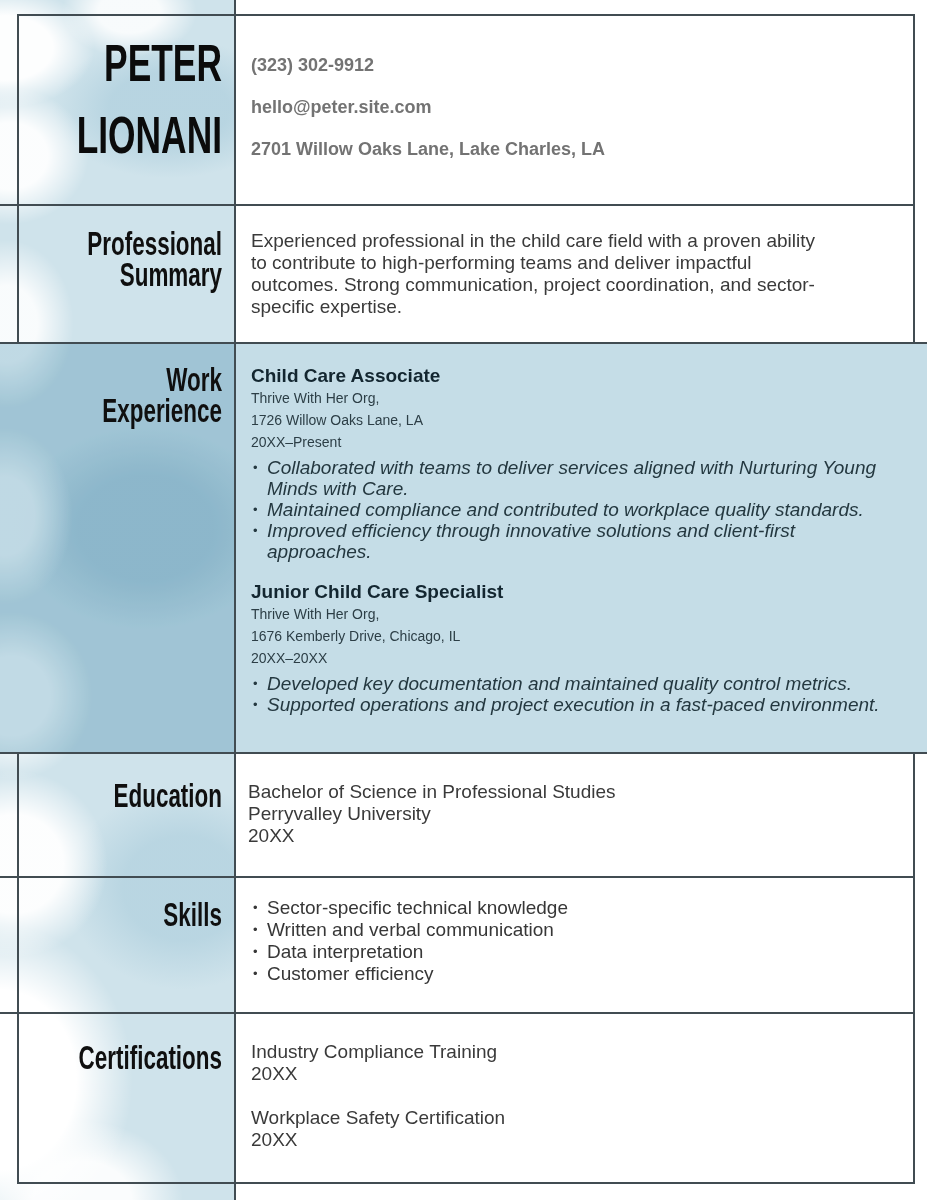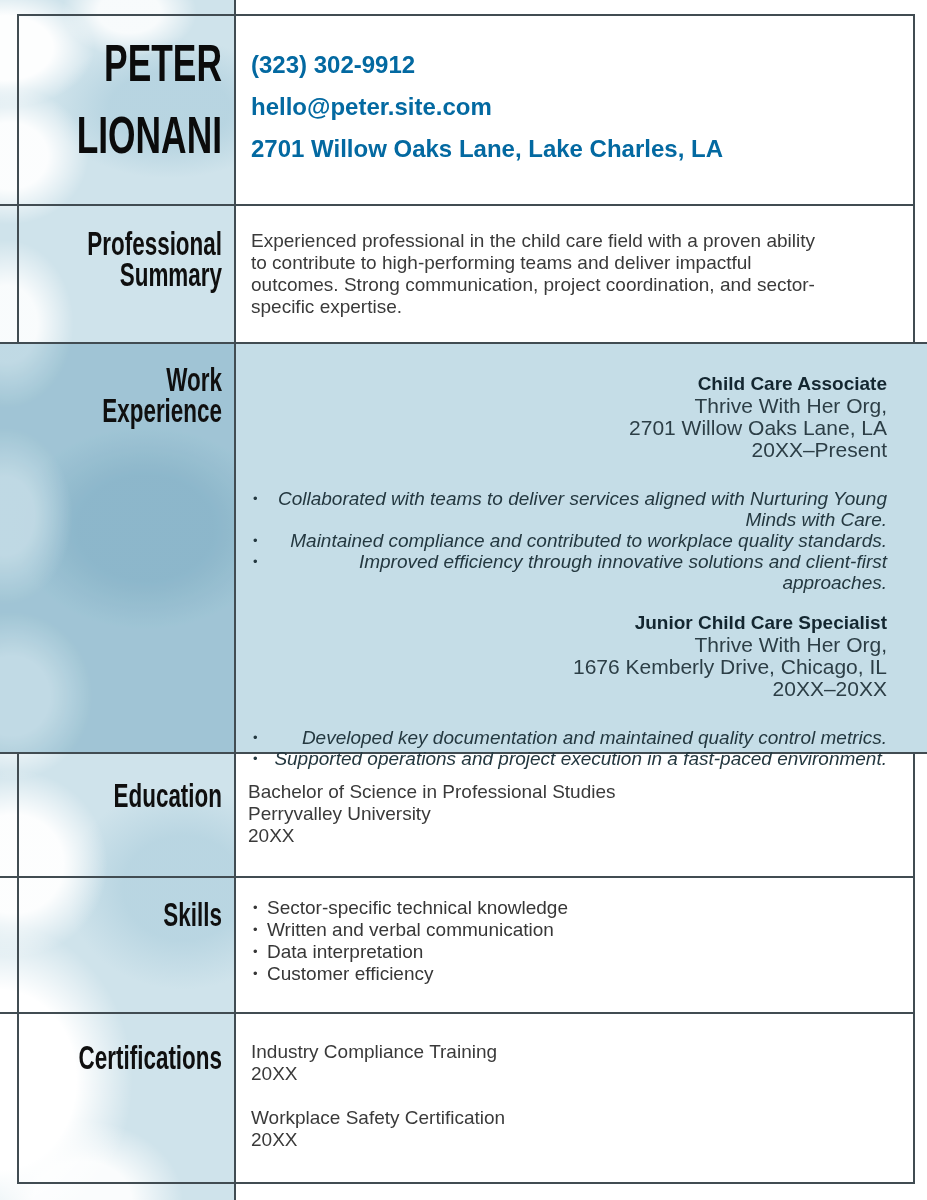--- a/index.html
+++ b/index.html
@@ -73,32 +73,32 @@
   .name { font-size:52px; line-height:72px; padding-top:13px; color:#0b0b0b; }
   .sec-hd { font-size:33px; line-height:31px; }
   .col-l.pt-summary { padding-top:23px; }
   .col-l.pt-exp     { padding-top:21px; }
   .col-l.pt-edu     { padding-top:27px; }
   .col-l.pt-skills  { padding-top:22px; }
   .col-l.pt-certs   { padding-top:29px; }
 
   
   .contact { padding-top:30px; }
-  .contact p { font-size:24px; font-weight:700; line-height:42px; color:#0369a1; }
+  .contact p { font-size:18px; font-weight:700; line-height:42px; color:#737373; }
 
   .body-txt { font-size:19px; line-height:22px; color:#3a3a3a; }
   .summary-body { padding-top:25px; }
   .summary-body p { max-width:575px; }
 
-  .exp-body { padding-top:30px; color:#2c3b43;text-align:right; }
+  .exp-body { padding-top:22px; color:#2c3b43; }
   .job-title { font-size:19px; font-weight:700; color:#132630; line-height:22px; }
-  .job-line  { font-size:21px; line-height:22px; color:#2c3e46; }
+  .job-line  { font-size:14px; line-height:22px; color:#2c3e46; }
   .job2 { margin-top:19px; }
 
-  ul.bullets { list-style:none; margin-top:27px; }
+  ul.bullets { list-style:none; margin-top:4px; }
   ul.bullets li {
     position:relative; padding-left:16px;
     font-size:19px; line-height:21px; color:#243840;
   }
   ul.bullets.italic li { font-style:italic; }
   ul.bullets li::before {
     content:"•"; position:absolute; left:2px; top:0;
     font-size:13px; line-height:21px; font-style:normal;
   }
 
@@ -161,21 +161,21 @@
       <div class="sec-hd hd">
         <div>Work</div>
         <div>Experience</div>
       </div>
     </div>
     <div class="col-r exp-body">
 
       <div class="job">
         <p class="job-title">Child Care Associate</p>
         <p class="job-line">Thrive With Her Org,</p>
-        <p class="job-line">2701 Willow Oaks Lane, LA</p>
+        <p class="job-line">1726 Willow Oaks Lane, LA</p>
         <p class="job-line">20XX–Present</p>
         <ul class="bullets italic">
           <li>Collaborated with teams to deliver services aligned with Nurturing Young Minds with Care.</li>
           <li>Maintained compliance and contributed to workplace quality standards.</li>
           <li>Improved efficiency through innovative solutions and client-first approaches.</li>
         </ul>
       </div>
 
       <div class="job job2">
         <p class="job-title">Junior Child Care Specialist</p>

